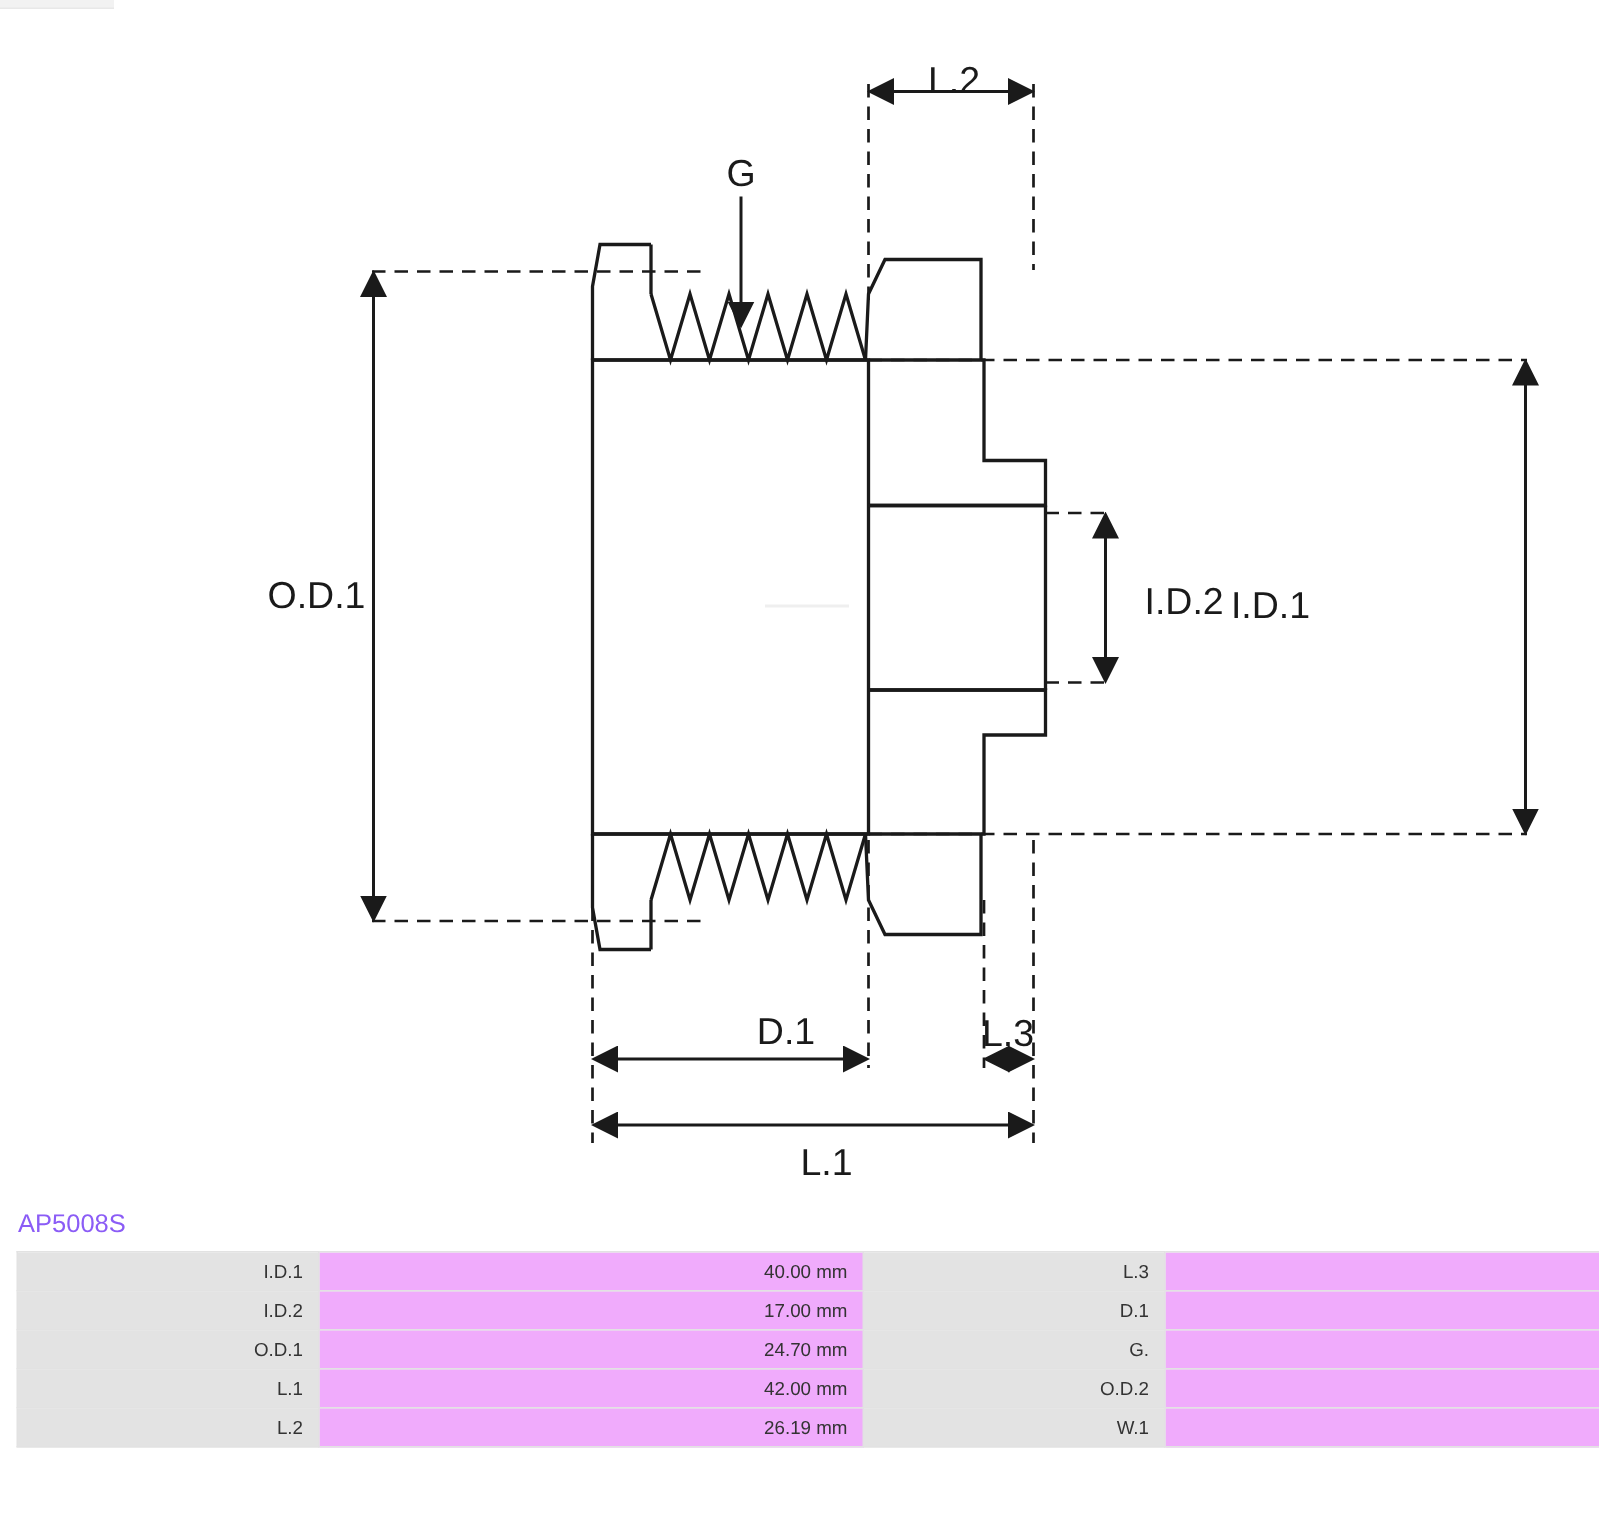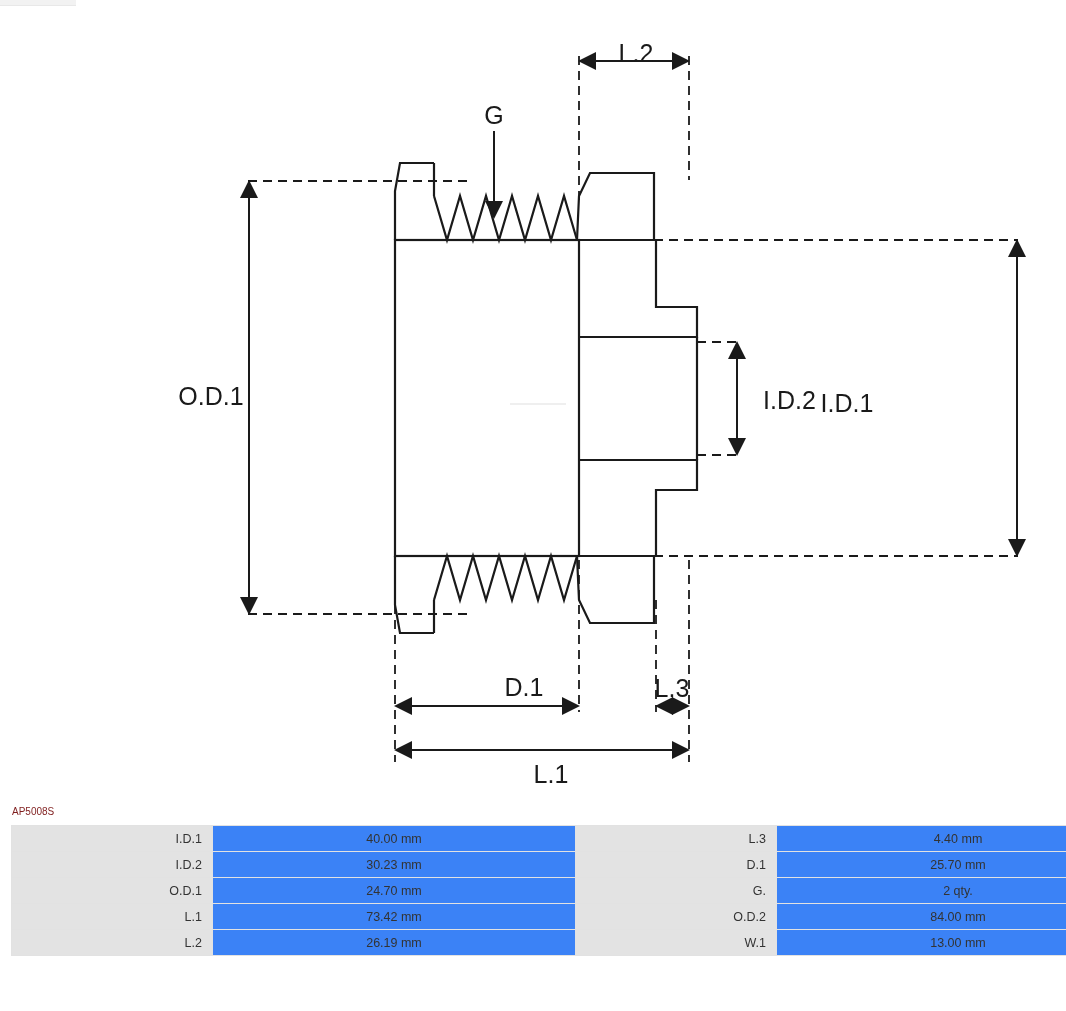--- a/index.html
+++ b/index.html
@@ -17,22 +17,22 @@
   }
   #diagram-wrap {
     position: relative;
     width: 1066px;
     height: 800px;
   }
   #diagram-svg {
     display: block;
   }
   .part-code {
-    color: #7f1d1d;
-    font-size: 10px;
+    color: #8b5cf6;
+    font-size: 17px;
     font-family: "Liberation Sans", sans-serif;
     padding: 6px 0 8px 12px;
   }
   #spec-table {
     border-collapse: collapse;
     width: 1044px;
     margin-left: 11px;
     table-layout: fixed;
   }
   #spec-table td {
@@ -42,22 +42,22 @@
     color: #333333;
     padding: 0 10px;
   }
   td.key-cell {
     background: #e3e3e3;
     text-align: right;
     width: 180px;
     color: #3a3a3a;
   }
   td.val-cell {
-    background: #3b82f6;
-    text-align: center;
+    background: #f0abfc;
+    text-align: right;
     width: 342px;
   }
   .top-artifact {
     position: absolute;
     left: 0px;
     top: 0px;
     width: 76px;
     height: 5px;
     background: #f2f2f2;
     border-bottom: 1px solid #e8e8e8;
@@ -167,33 +167,33 @@
 <table id="spec-table">
   <tbody>
     <tr>
       <td class="key-cell">I.D.1</td>
       <td class="val-cell">40.00 mm</td>
       <td class="key-cell">L.3</td>
       <td class="val-cell">4.40 mm</td>
     </tr>
     <tr>
       <td class="key-cell">I.D.2</td>
-      <td class="val-cell">30.23 mm</td>
+      <td class="val-cell">17.00 mm</td>
       <td class="key-cell">D.1</td>
       <td class="val-cell">25.70 mm</td>
     </tr>
     <tr>
       <td class="key-cell">O.D.1</td>
       <td class="val-cell">24.70 mm</td>
       <td class="key-cell">G.</td>
       <td class="val-cell">2 qty.</td>
     </tr>
     <tr>
       <td class="key-cell">L.1</td>
-      <td class="val-cell">73.42 mm</td>
+      <td class="val-cell">42.00 mm</td>
       <td class="key-cell">O.D.2</td>
       <td class="val-cell">84.00 mm</td>
     </tr>
     <tr>
       <td class="key-cell">L.2</td>
       <td class="val-cell">26.19 mm</td>
       <td class="key-cell">W.1</td>
       <td class="val-cell">13.00 mm</td>
     </tr>
   </tbody>

